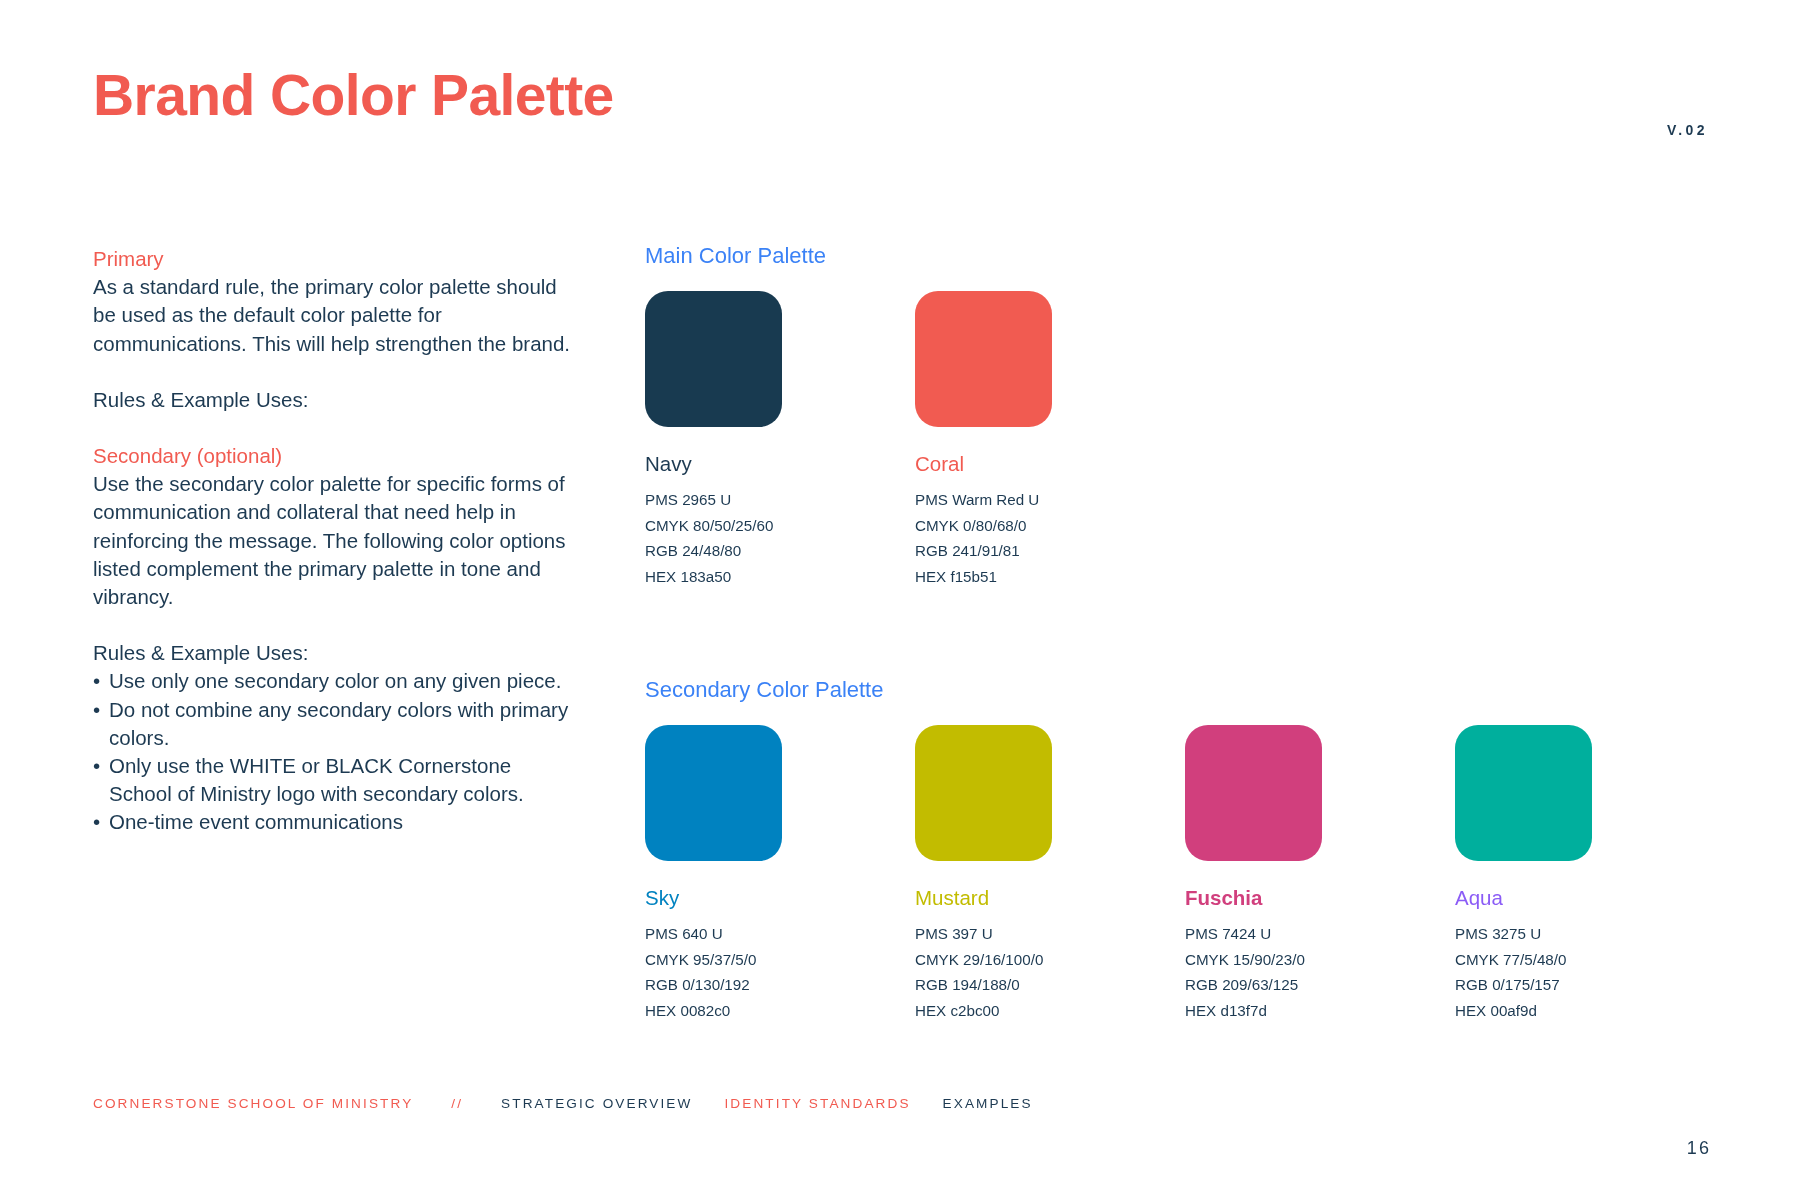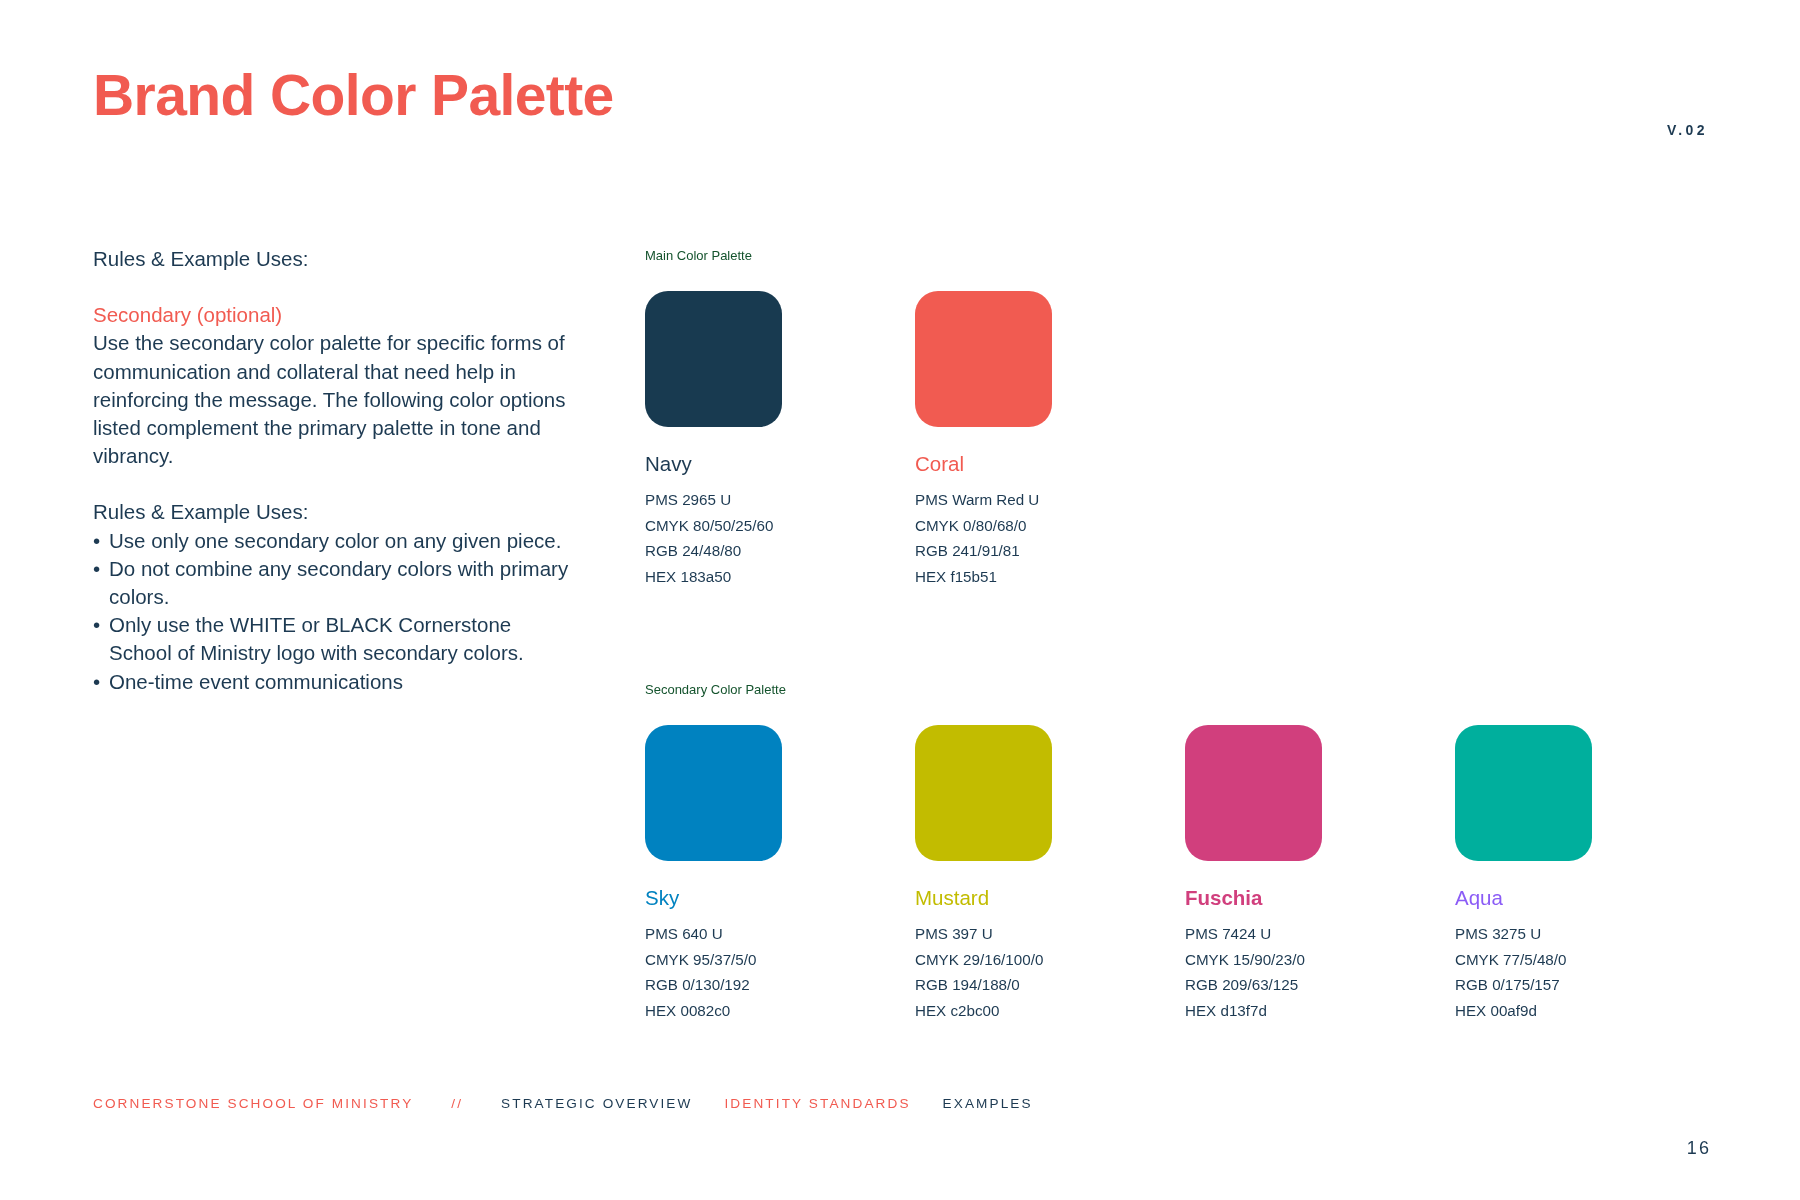--- a/index.html
+++ b/index.html
@@ -84,22 +84,22 @@
   }
 
   
   .palette-section {
     position: absolute;
   }
   .palette-section.main { left: 645px; top: 243px; }
   .palette-section.secondary { left: 645px; top: 677px; }
 
   .section-head {
-    font-size: 13px;
-    color: #14532d;
+    font-size: 22px;
+    color: #3b82f6;
     line-height: 26px;
     margin-bottom: 22px;
     white-space: nowrap;
   }
 
   .swatch-row {
     display: flex;
   }
   .swatch-cell {
     width: 137px;
@@ -160,20 +160,24 @@
 </head>
 <body>
 
 <div class="page">
 
   <div class="page-title">Brand Color Palette</div>
   <div class="version-label">V.02</div>
 
   <div class="copy-col">
 
+    <div class="copy-block">
+      <div class="sub-head">Primary</div>
+      <div class="para">As a standard rule, the primary color palette should be used as the default color palette for communications. This will help strengthen the brand.</div>
+    </div>
 
     <div class="copy-block">
       <div class="rules-label">Rules &amp; Example Uses:</div>
     </div>
 
     <div class="copy-block">
       <div class="sub-head">Secondary (optional)</div>
       <div class="para">Use the secondary color palette for specific forms of communication and collateral that need help in reinforcing the message. The following color options listed complement the primary palette in tone and vibrancy.</div>
     </div>
 

